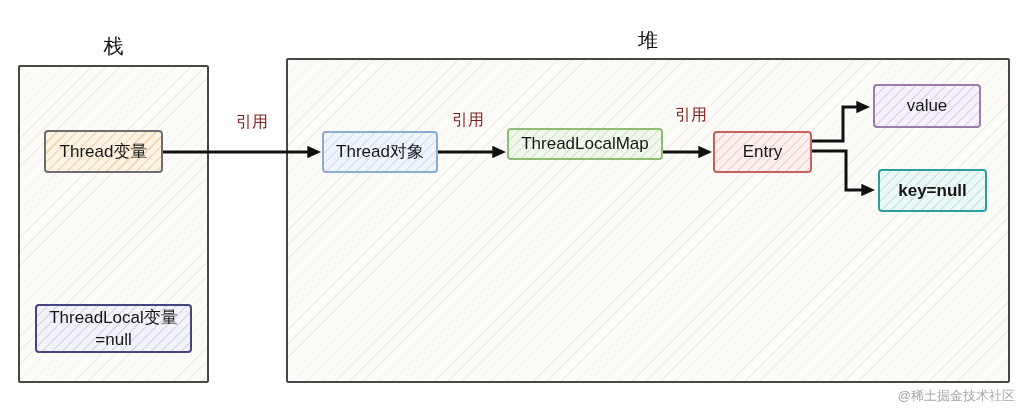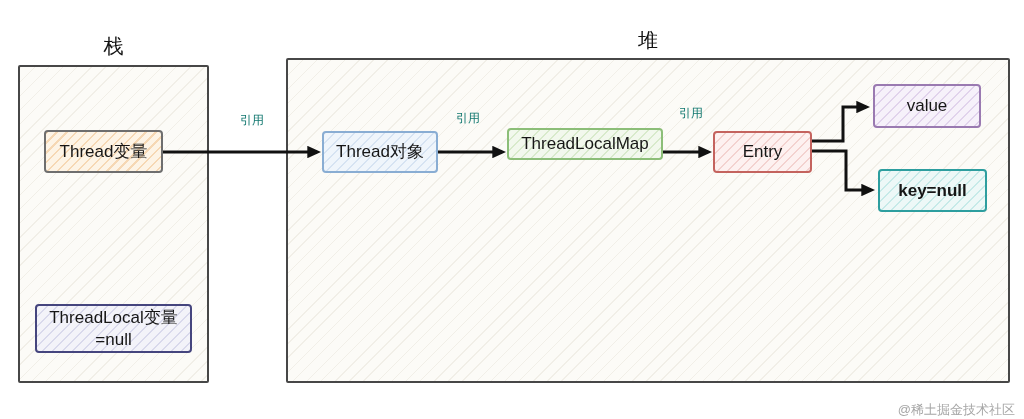--- a/index.html
+++ b/index.html
@@ -91,41 +91,41 @@
     border: 2px solid #2d9e9f;
     background: repeating-linear-gradient(135deg,
       #c6eae8 0px, #c6eae8 1.4px, #edf8f7 1.4px, #edf8f7 7px);
     font-weight: bold;
   }
 
   
   .edge-label {
     position: absolute;
     width: 80px;
-    font-size: 12px;
+    font-size: 16px;
     text-align: center;
-    color: #0f766e;
+    color: #7f1d1d;
   }
   .edge-label-1 { left: 212px; top: 112px; }
   .edge-label-2 { left: 428px; top: 110px; }
   .edge-label-3 { left: 651px; top: 105px; }
 
   
   .arrows {
     position: absolute;
     left: 0; top: 0;
     width: 1024px; height: 419px;
     pointer-events: none;
   }
 
   
   .watermark {
     position: absolute;
     right: 9px;
-    bottom: 0;
+    bottom: 14px;
     font-size: 13px;
     color: #a6a6a6;
   }
 </style>
 </head>
 <body>
 
 <div class="canvas">
 
   <div class="region-label region-label-stack">栈</div>

